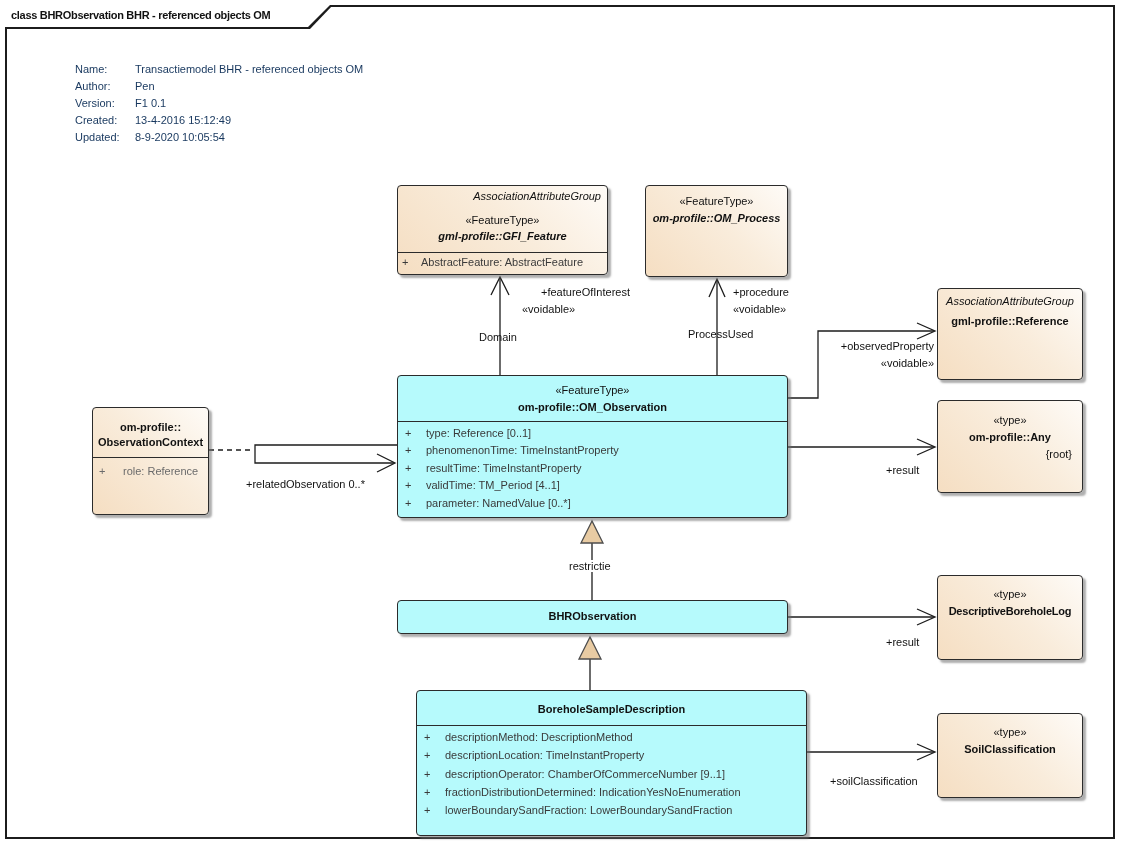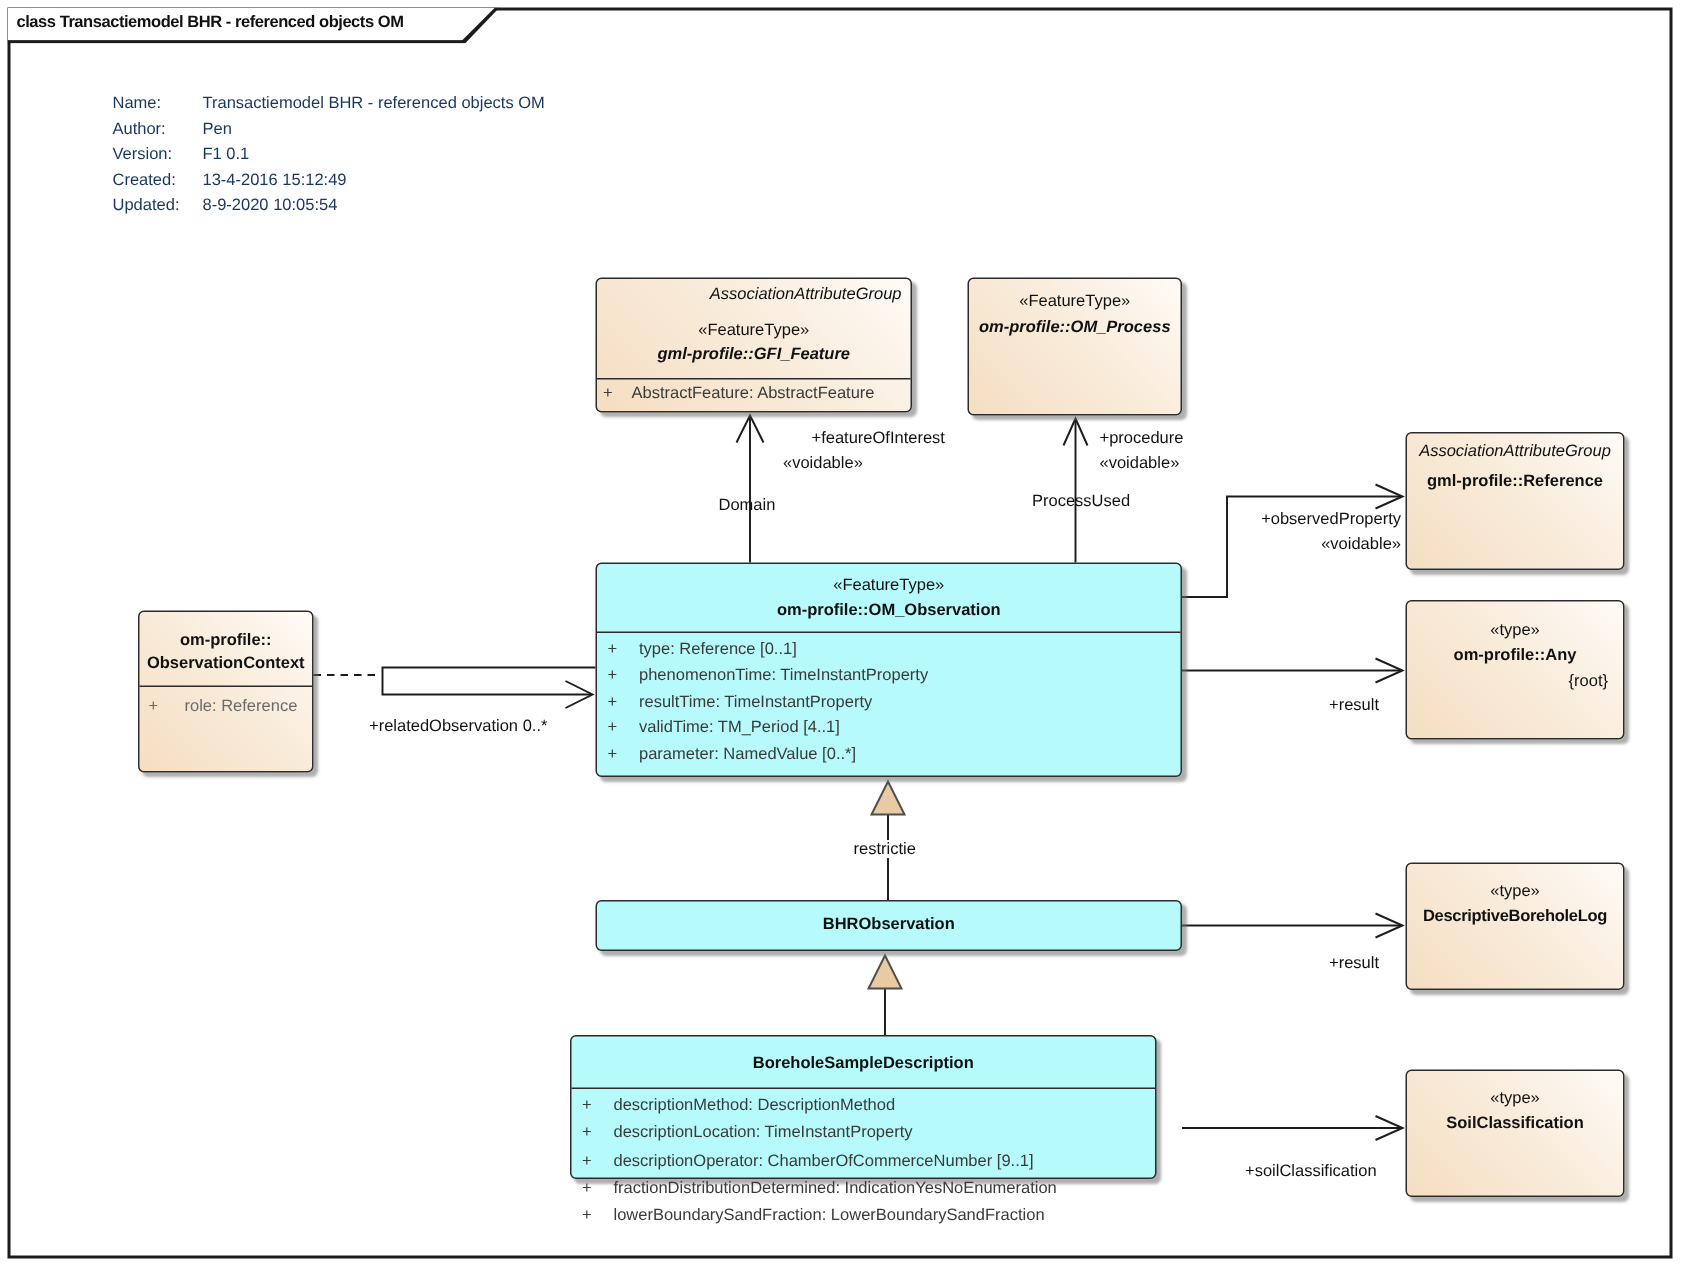--- a/index.html
+++ b/index.html
@@ -43,21 +43,21 @@
   #wires{position:absolute;left:0;top:0;pointer-events:none;}
 </style>
 </head>
 <body>
 
 <div id="canvas">
 
   <div id="frame"></div>
   <div class="tab-bg"></div>
   <div class="tab-fg"></div>
-  <div class="tab-text">class Transactiemodel BHR - referenced objects OM</div>
+  <div class="tab-text">class BHRObservation BHR - referenced objects OM</div>
 
   <div id="metadata">
     <div class="mrow">
         <span class="mlabel">Name:</span>
         <span>Transactiemodel BHR - referenced objects OM</span>
       </div>
     <div class="mrow">
         <span class="mlabel">Author:</span>
         <span>Pen</span>
       </div>
@@ -181,21 +181,21 @@
 
   <div class="cls cyan" style="left:397px;top:600px;width:391px;height:34px">
     <div class="cname" style="top:9px">BHRObservation</div>
   </div>
 
   <div class="cls cream" style="left:937px;top:575px;width:146px;height:85px">
     <div class="stereo" style="top:12px">«type»</div>
     <div class="cname" style="top:29px;letter-spacing:-0.2px">DescriptiveBoreholeLog</div>
   </div>
 
-  <div class="cls cyan" style="left:380px;top:690px;width:391px;height:96px">
+  <div class="cls cyan" style="left:416px;top:690px;width:391px;height:146px">
     <div class="cname" style="top:12px">BoreholeSampleDescription</div>
     <div class="sep" style="top:34px"></div>
     <div class="attrs" style="top:40px">
       <div class="arow" style="height:18.3px">
           <span class="vis">+</span>
           <span class="txt">descriptionMethod: DescriptionMethod</span>
         </div>
       <div class="arow" style="height:18.3px">
           <span class="vis">+</span>
           <span class="txt">descriptionLocation: TimeInstantProperty</span>

